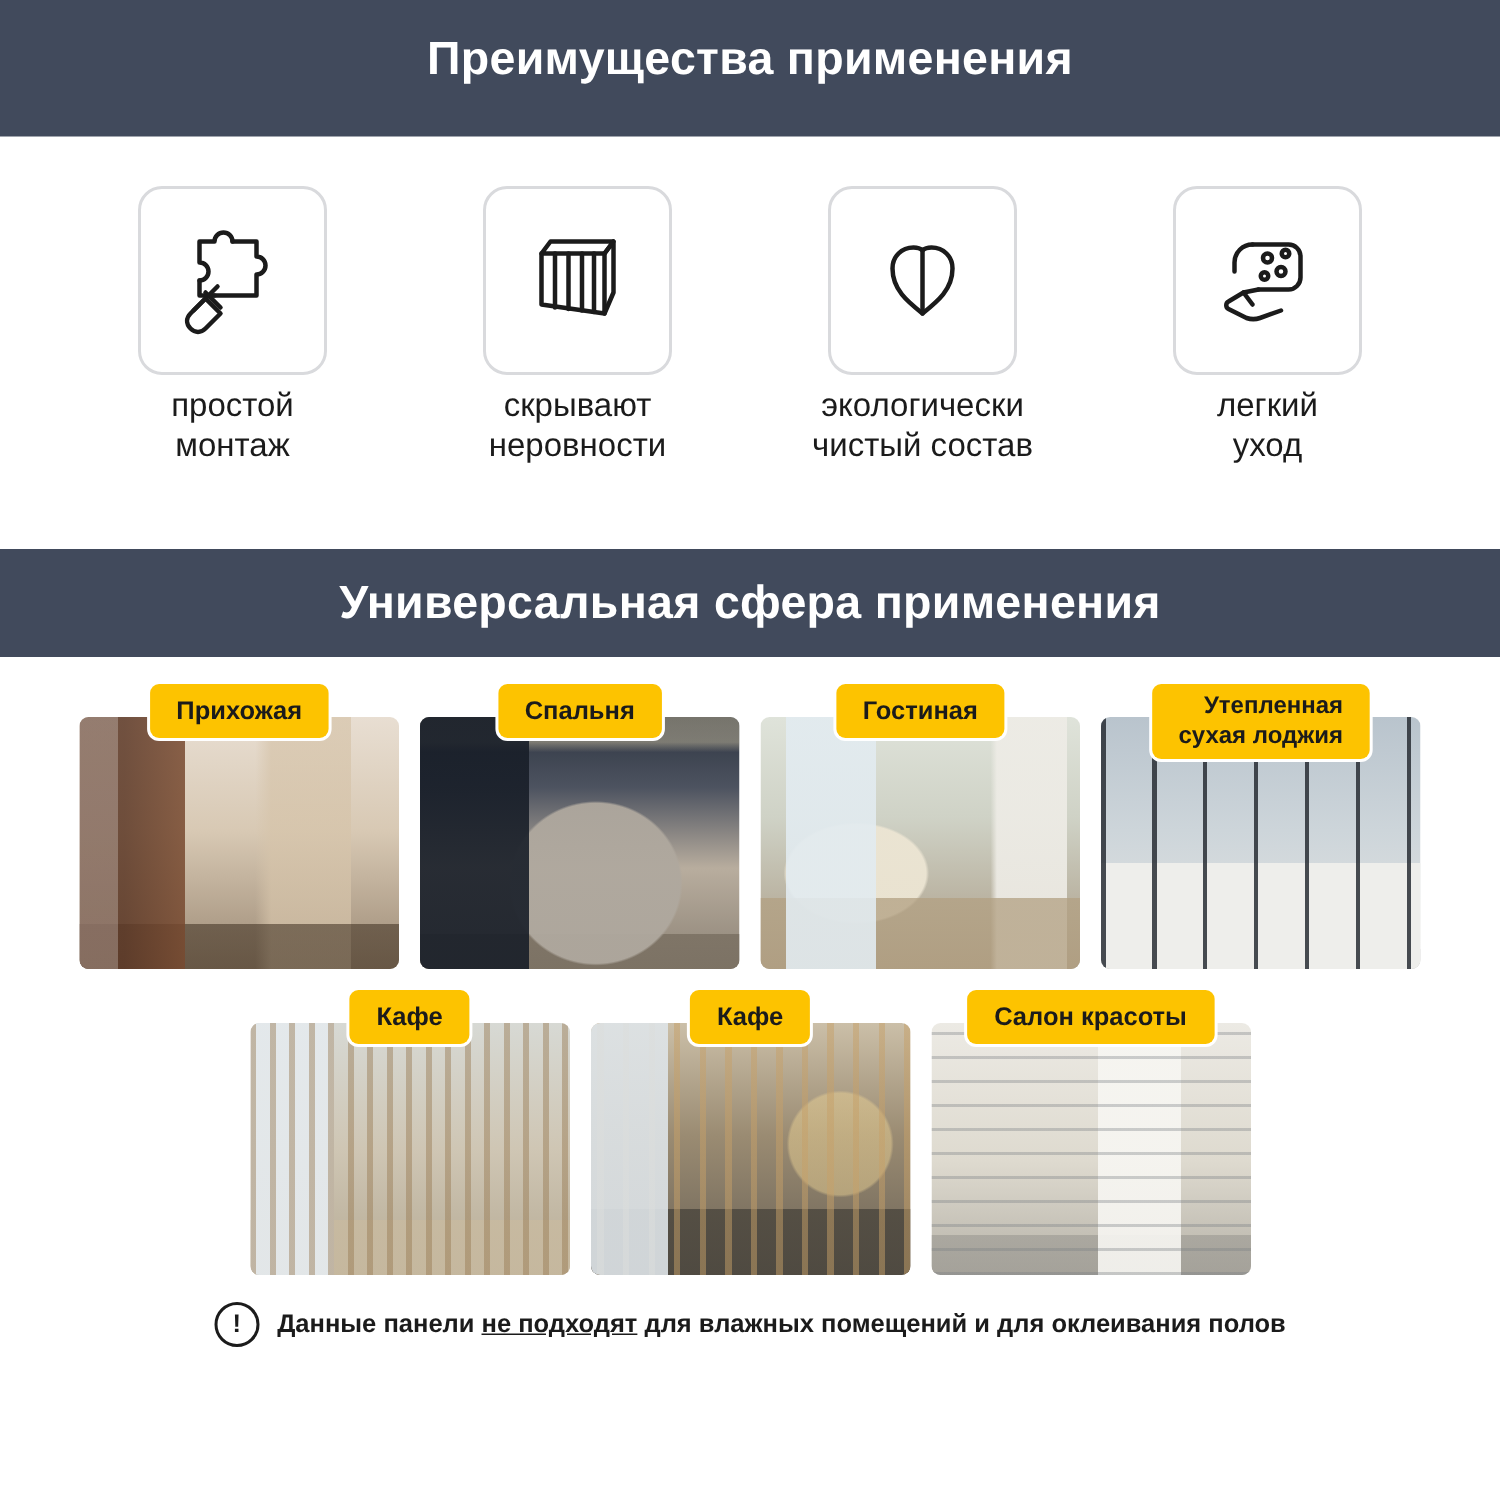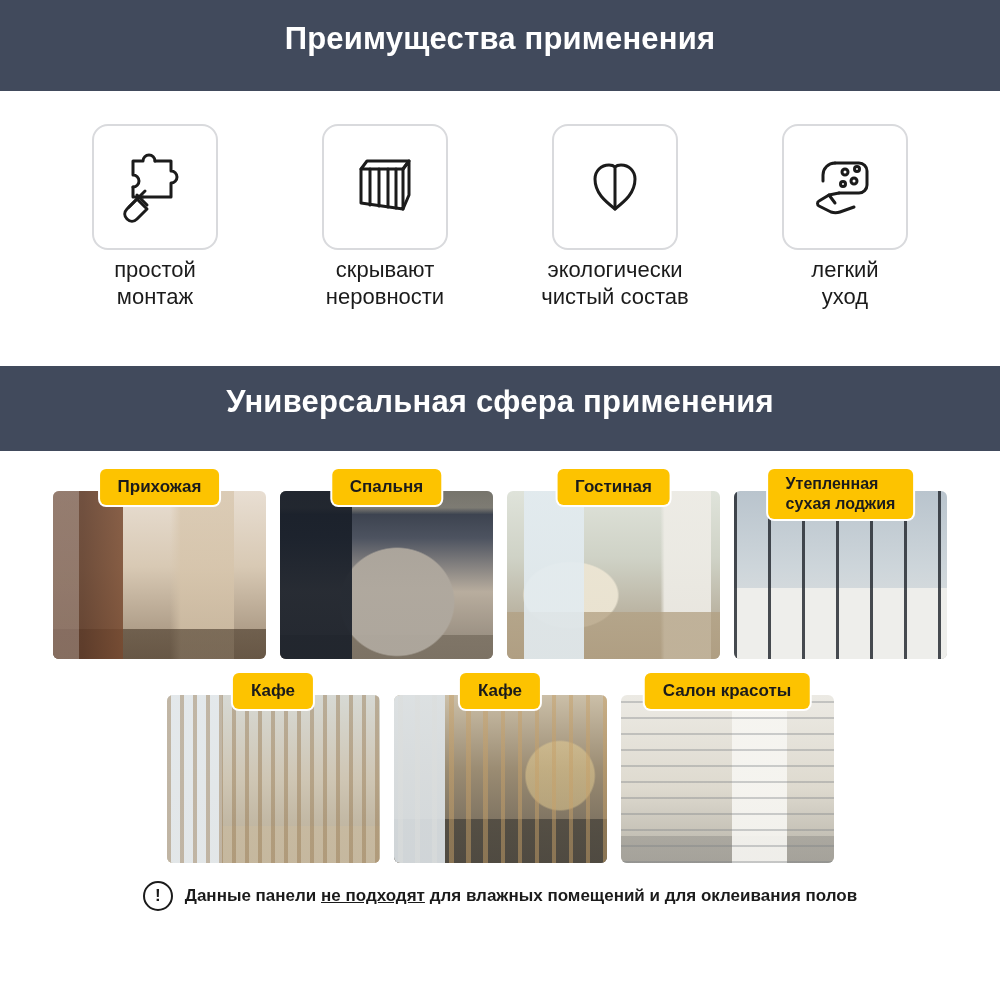--- a/index.html
+++ b/index.html
@@ -28,21 +28,21 @@
     text-align: center;
     font-weight: bold;
     letter-spacing: 0.2px;
   }
   .band-top {
     height: 91px;
     line-height: 77px;
     font-size: 31px;
   }
   .band-mid {
-    height: 85px;
+    height: 72px;
     line-height: 72px;
     font-size: 31px;
     margin-top: 0;
   }
 
   
   .benefits {
     height: 275px;
     display: flex;
     justify-content: center;
@@ -112,21 +112,21 @@
     top: 0;
     left: 50%;
     transform: translateX(-50%);
     background: #fdc300;
     color: #1b1b1b;
     font-weight: bold;
     font-size: 17px;
     padding: 8px 18px;
     border-radius: 6px;
     white-space: nowrap;
-    text-align: left;
+    text-align: right;
     line-height: 20px;
     z-index: 3;
     box-shadow: 0 0 0 2px #ffffff;
   }
   .tag.two-line {
     padding: 5px 18px;
     font-size: 16px;
   }
 
   

